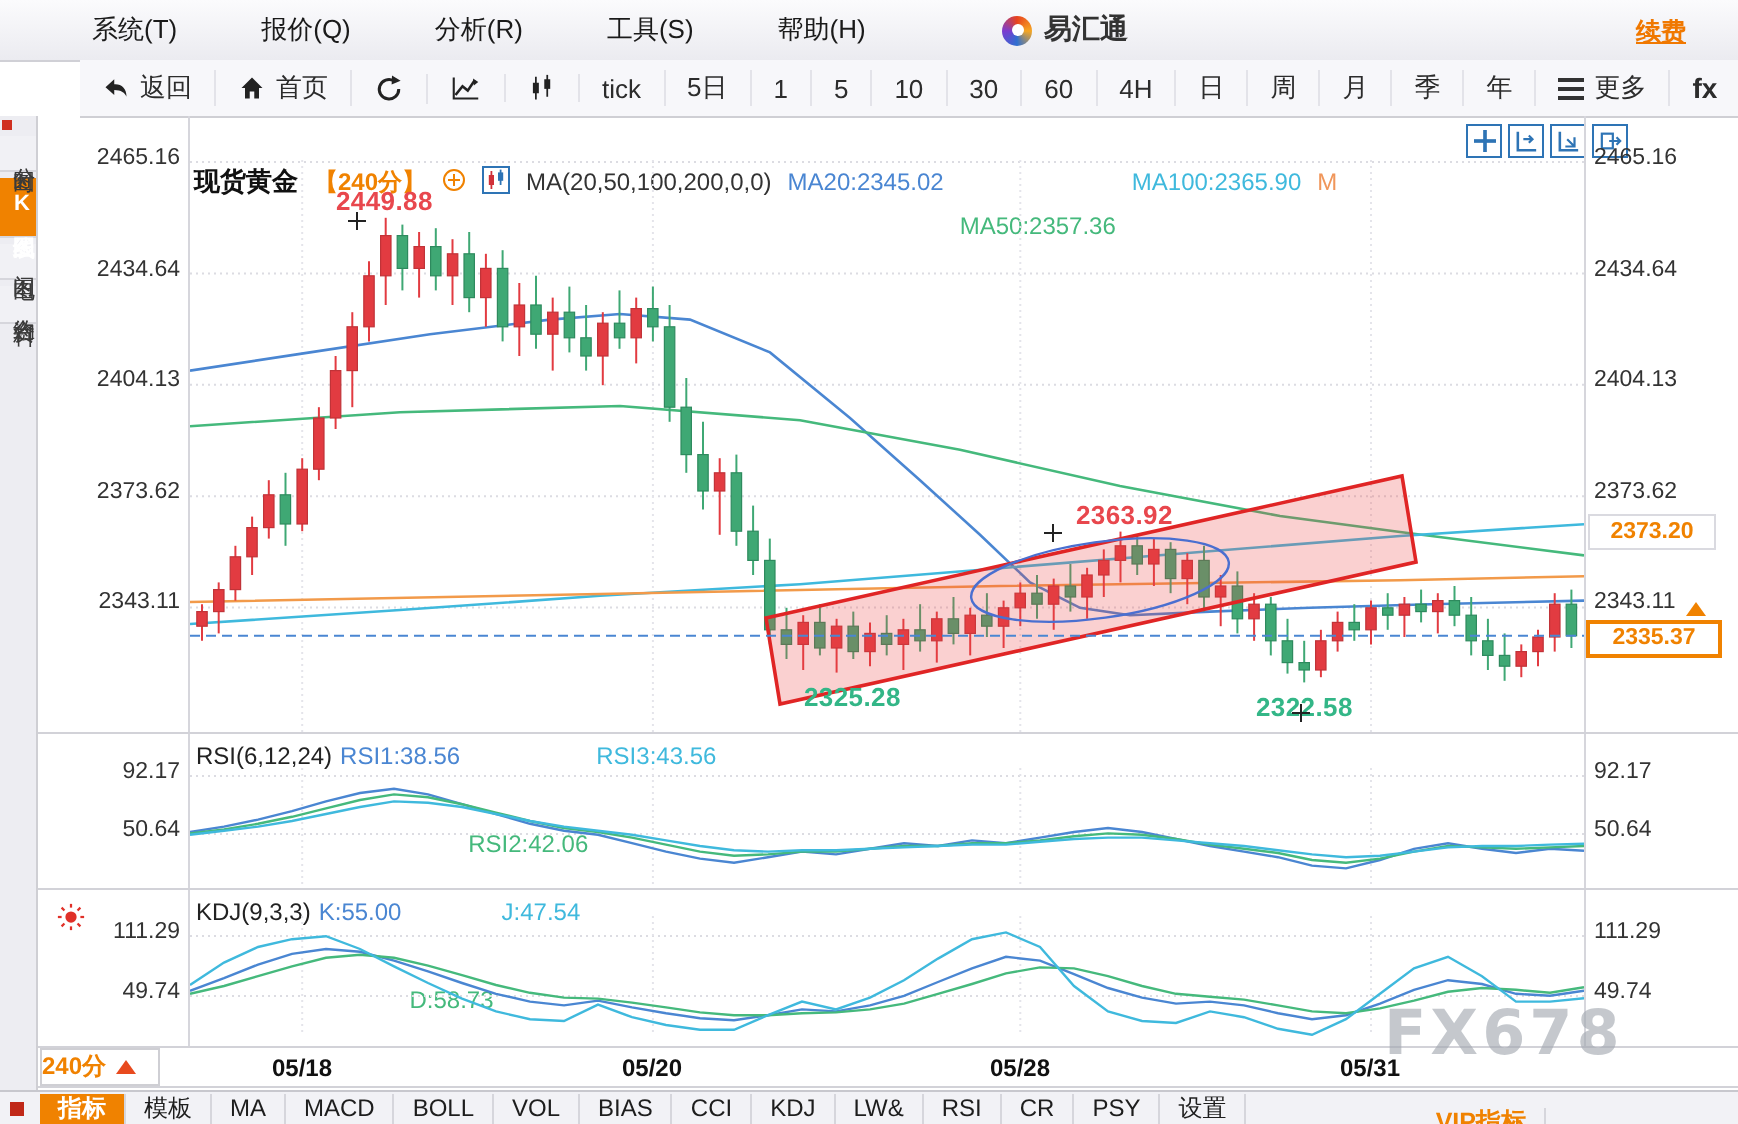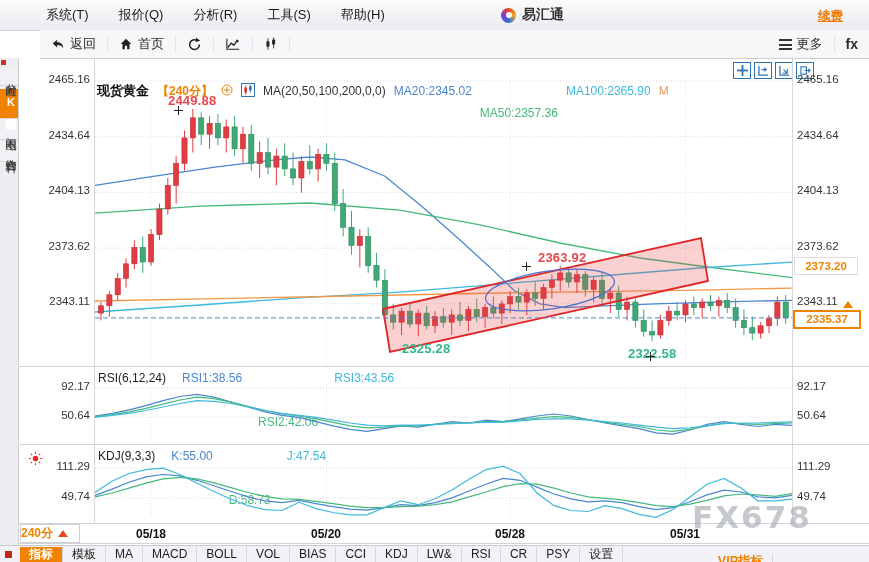--- a/index.html
+++ b/index.html
@@ -1,21 +1,21 @@
 <!DOCTYPE html>
 <html><head>
 <meta charset="utf-8">
 <style>
   html,body{margin:0;padding:0;background:#9aa0a6;}
   .app{position:relative;width:869px;height:562px;background:#fff;overflow:hidden;
        font-family:"Liberation Sans","DejaVu Sans",sans-serif;color:#222;}
   
   .menubar{position:absolute;left:0;top:0;width:869px;height:30px;
            background:linear-gradient(#fbfbfd,#ebebf0);border-bottom:1px solid #d0d0d6;}
-  .menus{position:absolute;left:46px;top:0;height:30px;display:flex;gap:30px;align-items:center;font-size:13px;color:#1a1a1a;}
+  .menus{position:absolute;left:46px;top:0;height:30px;display:flex;gap:42px;align-items:center;font-size:13px;color:#1a1a1a;}
   .menu-item{cursor:pointer;white-space:nowrap;}
   .logo{position:absolute;left:501px;top:0;height:30px;display:flex;align-items:center;gap:6px;font-size:14px;font-weight:bold;color:#333;}
   .logo-icon{width:15px;height:15px;border-radius:50%;background:conic-gradient(#e8431e,#f5a623,#2e6fd0,#7a3cd0,#e8431e);position:relative;}
   .logo-icon::after{content:"";position:absolute;left:4.5px;top:4.5px;width:6px;height:6px;border-radius:50%;background:#fff;}
   .vip{position:absolute;right:96px;top:8px;font-size:12.5px;font-weight:bold;color:#e83c00;white-space:nowrap;}
   .renew{position:absolute;right:26px;top:8px;font-size:12.5px;font-weight:bold;color:#f07800;text-decoration:underline;cursor:pointer;}
   
   .toolbar{position:absolute;left:0;top:30px;width:869px;height:28px;background:#f7f7fa;
            border-bottom:1px solid #cfcfd4;display:flex;align-items:center;font-size:13px;color:#2c2c2c;margin-left:40px;}
   .tbtn{display:flex;align-items:center;gap:5px;padding:0 11px;border-right:1px solid #e3e3e9;cursor:pointer;white-space:nowrap;}
@@ -46,21 +46,21 @@
   .ann{position:absolute;font-size:13px;font-weight:bold;letter-spacing:0.2px;}
   .ann-red{color:#e8474d;} .ann-green{color:#33b687;}
   .badge{position:absolute;left:794px;width:62px;height:16px;line-height:16px;text-align:center;
          font-size:11.5px;font-weight:bold;color:#f08200;background:#fff;border:1px solid #dadae0;}
   .badge-current{left:793px;width:64px;height:15px;line-height:15px;border:2px solid #f08200;}
   .badge-arrow{position:absolute;left:843px;top:301px;width:0;height:0;
                border-left:5px solid transparent;border-right:5px solid transparent;border-bottom:7px solid #f08200;}
   .pmark{position:absolute;width:9px;height:9px;}
   .pmark::before{content:"";position:absolute;left:0;top:4px;width:9px;height:1px;background:#222;}
   .pmark::after{content:"";position:absolute;left:4px;top:0;width:1px;height:9px;background:#222;}
-  .panel-head{position:absolute;left:98px;display:flex;gap:16px;font-size:12px;white-space:nowrap;}
+  .panel-head{position:absolute;left:98px;display:flex;gap:4px;font-size:12px;white-space:nowrap;}
   .dlab{position:absolute;top:527px;width:46px;text-align:center;font-size:12px;font-weight:bold;color:#111;}
   .period-box{position:absolute;left:20px;top:524px;width:60px;height:19px;border:1px solid #cfcfd4;background:#fff;
               display:flex;align-items:center;gap:5px;font-size:12px;font-weight:bold;color:#f08200;box-sizing:border-box;}
   .tri-up{width:0;height:0;border-left:5px solid transparent;border-right:5px solid transparent;border-bottom:7px solid #e84a1e;}
   .watermark{position:absolute;left:692px;top:499px;font-size:31px;font-weight:bold;color:#a2a8b0;opacity:0.62;
              letter-spacing:2px;font-family:"DejaVu Sans","Liberation Sans",sans-serif;}
   
   .bottombar{position:absolute;left:0;top:545px;width:869px;height:17px;background:#f2f2f6;
              border-top:1px solid #c8c8ce;display:flex;align-items:center;font-size:12px;color:#1d1d1d;box-sizing:border-box;}
   .corner-red{width:7px;height:7px;background:#c02818;margin:0 8px 0 5px;}
@@ -126,20 +126,35 @@
     <span class="tbtn">
       <span>
           <svg width="14" height="14" viewBox="0 0 16 16">
             <line x1="4.5" y1="1.5" x2="4.5" y2="14.5" stroke="#222"></line>
             <rect x="2.8" y="5" width="3.4" height="6" fill="#222"></rect>
             <line x1="11" y1="0.5" x2="11" y2="13" stroke="#222"></line>
             <rect x="9.3" y="3" width="3.4" height="5.5" fill="#222"></rect>
           </svg>
         </span>
     </span>
+    <span id="periods" style="display:flex;align-items:stretch;">
+        <span class="tbtn">tick</span>
+        <span class="tbtn">5日</span>
+        <span class="tbtn">1</span>
+        <span class="tbtn">5</span>
+        <span class="tbtn">10</span>
+        <span class="tbtn">30</span>
+        <span class="tbtn">60</span>
+        <span class="tbtn">4H</span>
+        <span class="tbtn">日</span>
+        <span class="tbtn">周</span>
+        <span class="tbtn">月</span>
+        <span class="tbtn">季</span>
+        <span class="tbtn">年</span>
+      </span>
     <span class="tbtn push-right">
       <span class="bars"></span>
       <span>更多</span>
     </span>
     <span class="tbtn">
       <span class="fx-label">fx</span>
     </span>
     <span class="tbtn">
       <span>
           <svg width="16" height="16" viewBox="0 0 16 16">

